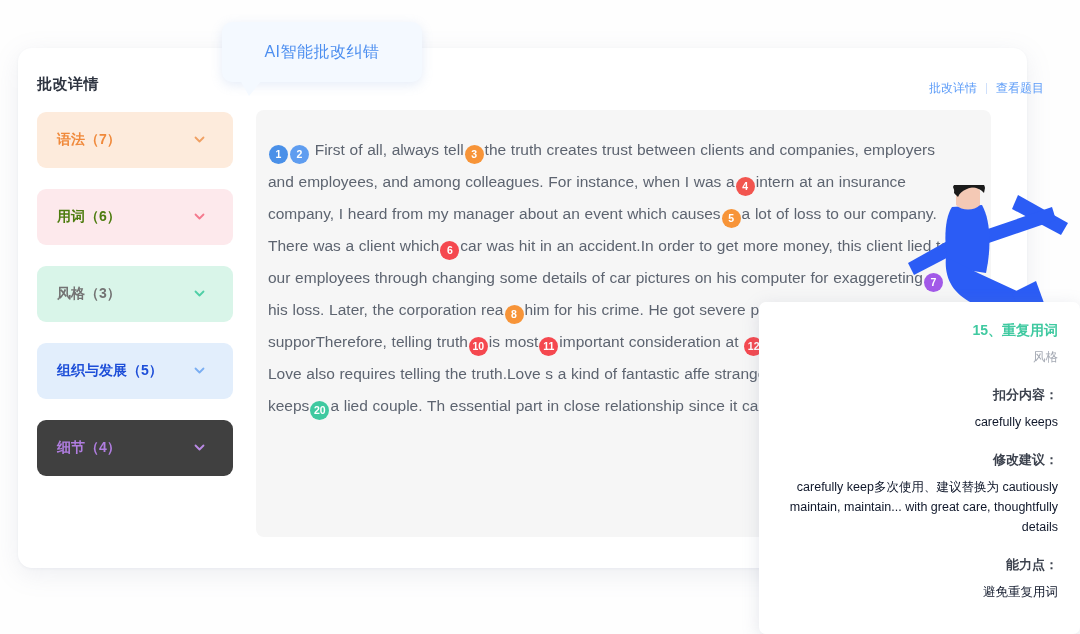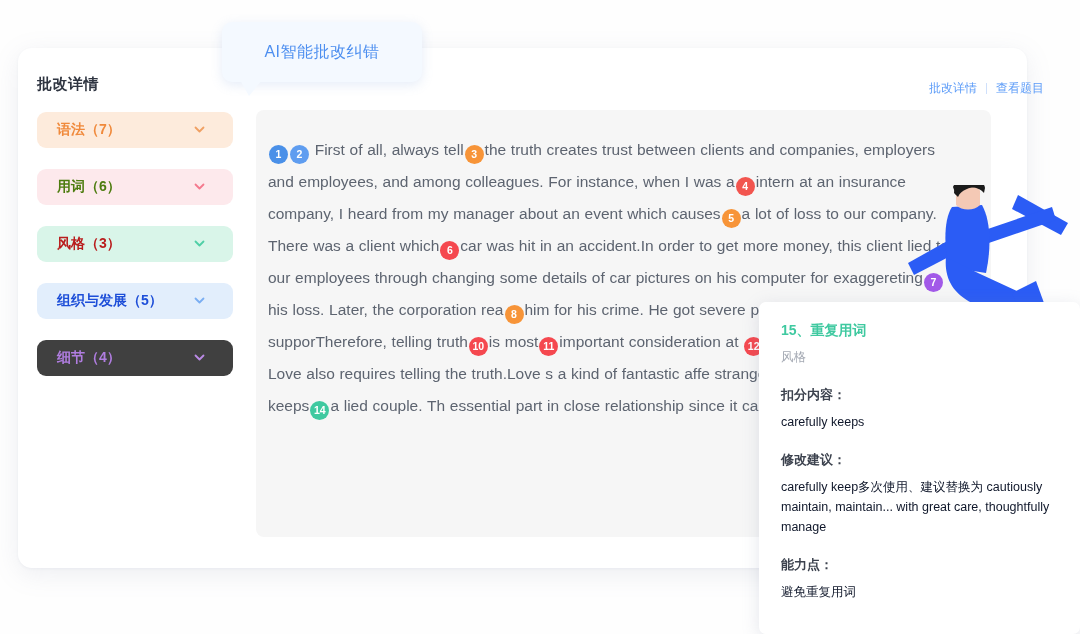--- a/index.html
+++ b/index.html
@@ -34,37 +34,37 @@
   }
   .hdr-links .lnk { cursor: pointer; }
   .hdr-divider { width:1px; height:11px; background:#cfe0fb; display:block; }
 
   
   .cat-list {
     position: absolute; left: 37px; top: 112px;
     width: 196px;
   }
   .cat {
-    height: 36px; border-radius: 9px;
+    height: 56px; border-radius: 9px;
     display: flex; align-items: center; justify-content: space-between;
     padding: 0 27px 0 20px;
     margin-bottom: 21px;
     font-size: 14px; font-weight: bold;
     cursor: pointer;
     user-select: none;
   }
   .cat .chev {
     width: 13px; height: 13px; display:inline-block;
     position: relative; top: -1px;
   }
   .cat .chev svg { display:block; }
 
   .cat.c-grammar { background:#fdebdc; color:#f08a3c; }
   .cat.c-word    { background:#fde9ec; color:#4d7c0f; }
-  .cat.c-style   { background:#d9f5e9; color:#b91c1c;align-items:center; }
+  .cat.c-style   { background:#d9f5e9; color:#737373;align-items:center; }
   .cat.c-org     { background:#e2eefc; color:#1d4ed8; }
   .cat.c-detail  { background:#404040; color:#b07de0; }
 
   
   .essay {
     position: absolute; left: 256px; top: 110px;
     width: 735px; height: 427px;
     background: #f6f6f6;
     border-radius: 8px;
     padding: 24px 28px 10px 12px;
@@ -117,20 +117,21 @@
   }
 
   
   .tip {
     position:absolute; left: 759px; top: 302px;
     width: 321px; height: 332px;
     background:#ffffff;
     border-radius: 7px;
     box-shadow: 0 4px 18px rgba(120,130,160,0.20);
     padding: 20px 22px;
+    text-align: right;
   }
   .tip-title { font-size:14px; font-weight:bold; color:#3fc9a0; margin-bottom:9px; }
   .tip-sub   { font-size:12.5px; color:#a4a9b3; margin-bottom:20px; }
   .tip-h     { font-size:13px; font-weight:bold; color:#3c424e; margin-bottom:8px; }
   .tip-b     { font-size:12.5px; color:#0f172a; line-height:20px; margin-bottom:19px; }
   .tip-b.last{ margin-bottom:0; }
 
   
   .person { position:absolute; left: 900px; top: 185px; width: 180px; height: 155px; }
 </style>
@@ -193,21 +194,21 @@
         <svg width="13" height="13" viewBox="0 0 13 13">
             <path d="M2.5 4.5 L6.5 8.5 L10.5 4.5" fill="none" stroke="#bb8ae6" stroke-width="1.8" stroke-linecap="round" stroke-linejoin="round"></path>
           </svg>
       </span>
     </div>
 
   </div>
 
   <div class="essay">
     <p><span class="badge b-blue">1</span><span class="badge b-blue2">2</span><span> First of all, always tell</span><span class="badge b-orange">3</span><span>the truth creates trust between clients and companies, employers and employees, and among colleagues. For instance, when I was a</span><span class="badge b-red">4</span><span>intern at an insurance company, I heard from my manager about an event which causes</span><span class="badge b-orange">5</span><span>a lot of loss to our company. There was a client which</span><span class="badge b-pink">6</span><span>car was hit in an accident.In order to get more money, this client lied to our employees through changing some details of car pictures on his computer for exaggereting</span><span class="badge b-purple">7</span><span>his loss. Later, the corporation rea</span><span class="badge b-orange">8</span><span>him for his crime. He got severe punishment and lost suppor</span><span>Therefore, telling truth</span><span class="badge b-pink">10</span><span>is most</span><span class="badge b-pink">11</span><span>important consideration at </span><span class="badge b-pink">12</span><span>the cooperation at work.</span></p>
-    <p><span>Love also requires telling the truth.Love s a kind of fantastic affe</span> <span>strangers together or even carefully keeps</span><span class="badge b-green">14</span><span>a lied couple. Th</span> <span>essential part in close relationship since it carefully keeps</span><span class="badge b-green">15</span><span>tru</span></p>
+    <p><span>Love also requires telling the truth.Love s a kind of fantastic affe</span> <span>strangers together or even carefully keeps</span><span class="badge b-green">20</span><span>a lied couple. Th</span> <span>essential part in close relationship since it carefully keeps</span><span class="badge b-green">15</span><span>tru</span></p>
   </div>
 
   <div class="person">
     <svg width="180" height="155" viewBox="0 0 180 155">
 
       <path d="M118 10 L168 38 L161 50 L112 24 Z" fill="#2b5cf5"></path>
 
       <path d="M76 48 L152 22 L156 35 L80 61 Z" fill="#2b5cf5"></path>
 
       <path d="M58 50 L8 78 L14 90 L64 64 Z" fill="#2b5cf5"></path>
@@ -233,19 +234,19 @@
   <div class="bubble-tail"></div>
 
   <div class="tip">
     <div class="tip-title">15、重复用词</div>
     <div class="tip-sub">风格</div>
 
     <div class="tip-h">扣分内容：</div>
     <div class="tip-b">carefully keeps</div>
 
     <div class="tip-h">修改建议：</div>
-    <div class="tip-b">carefully keep多次使用、建议替换为 cautiously maintain, maintain... with great care, thoughtfully manage</div>
+    <div class="tip-b">carefully keep多次使用、建议替换为 cautiously maintain, maintain... with great care, thoughtfully details</div>
 
     <div class="tip-h">能力点：</div>
     <div class="tip-b last">避免重复用词</div>
   </div>
 
 </div>
 
 </body></html>

